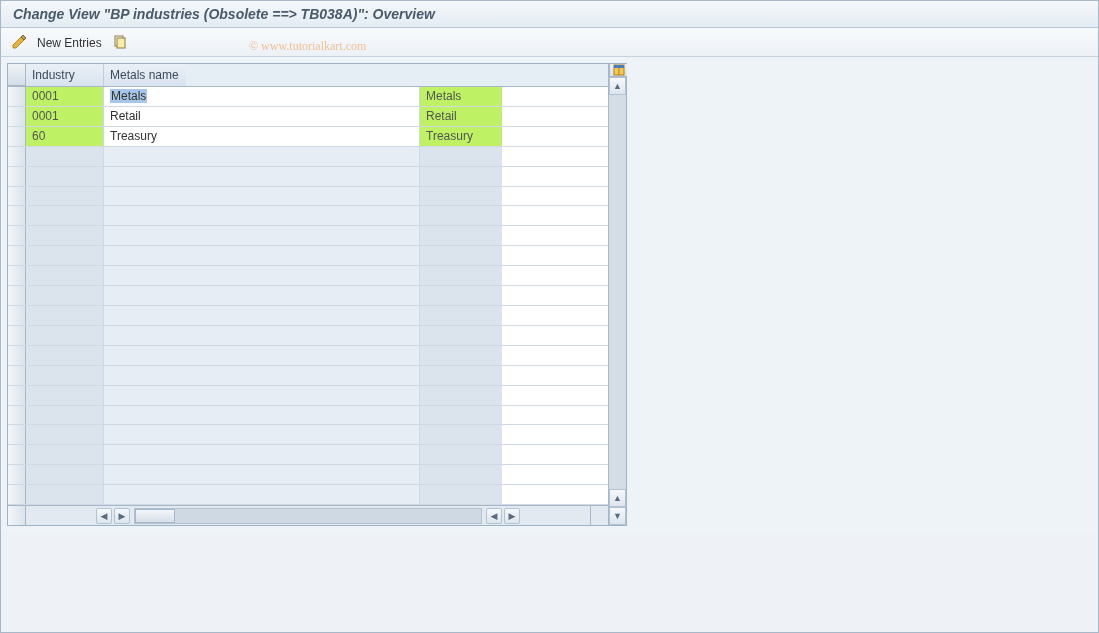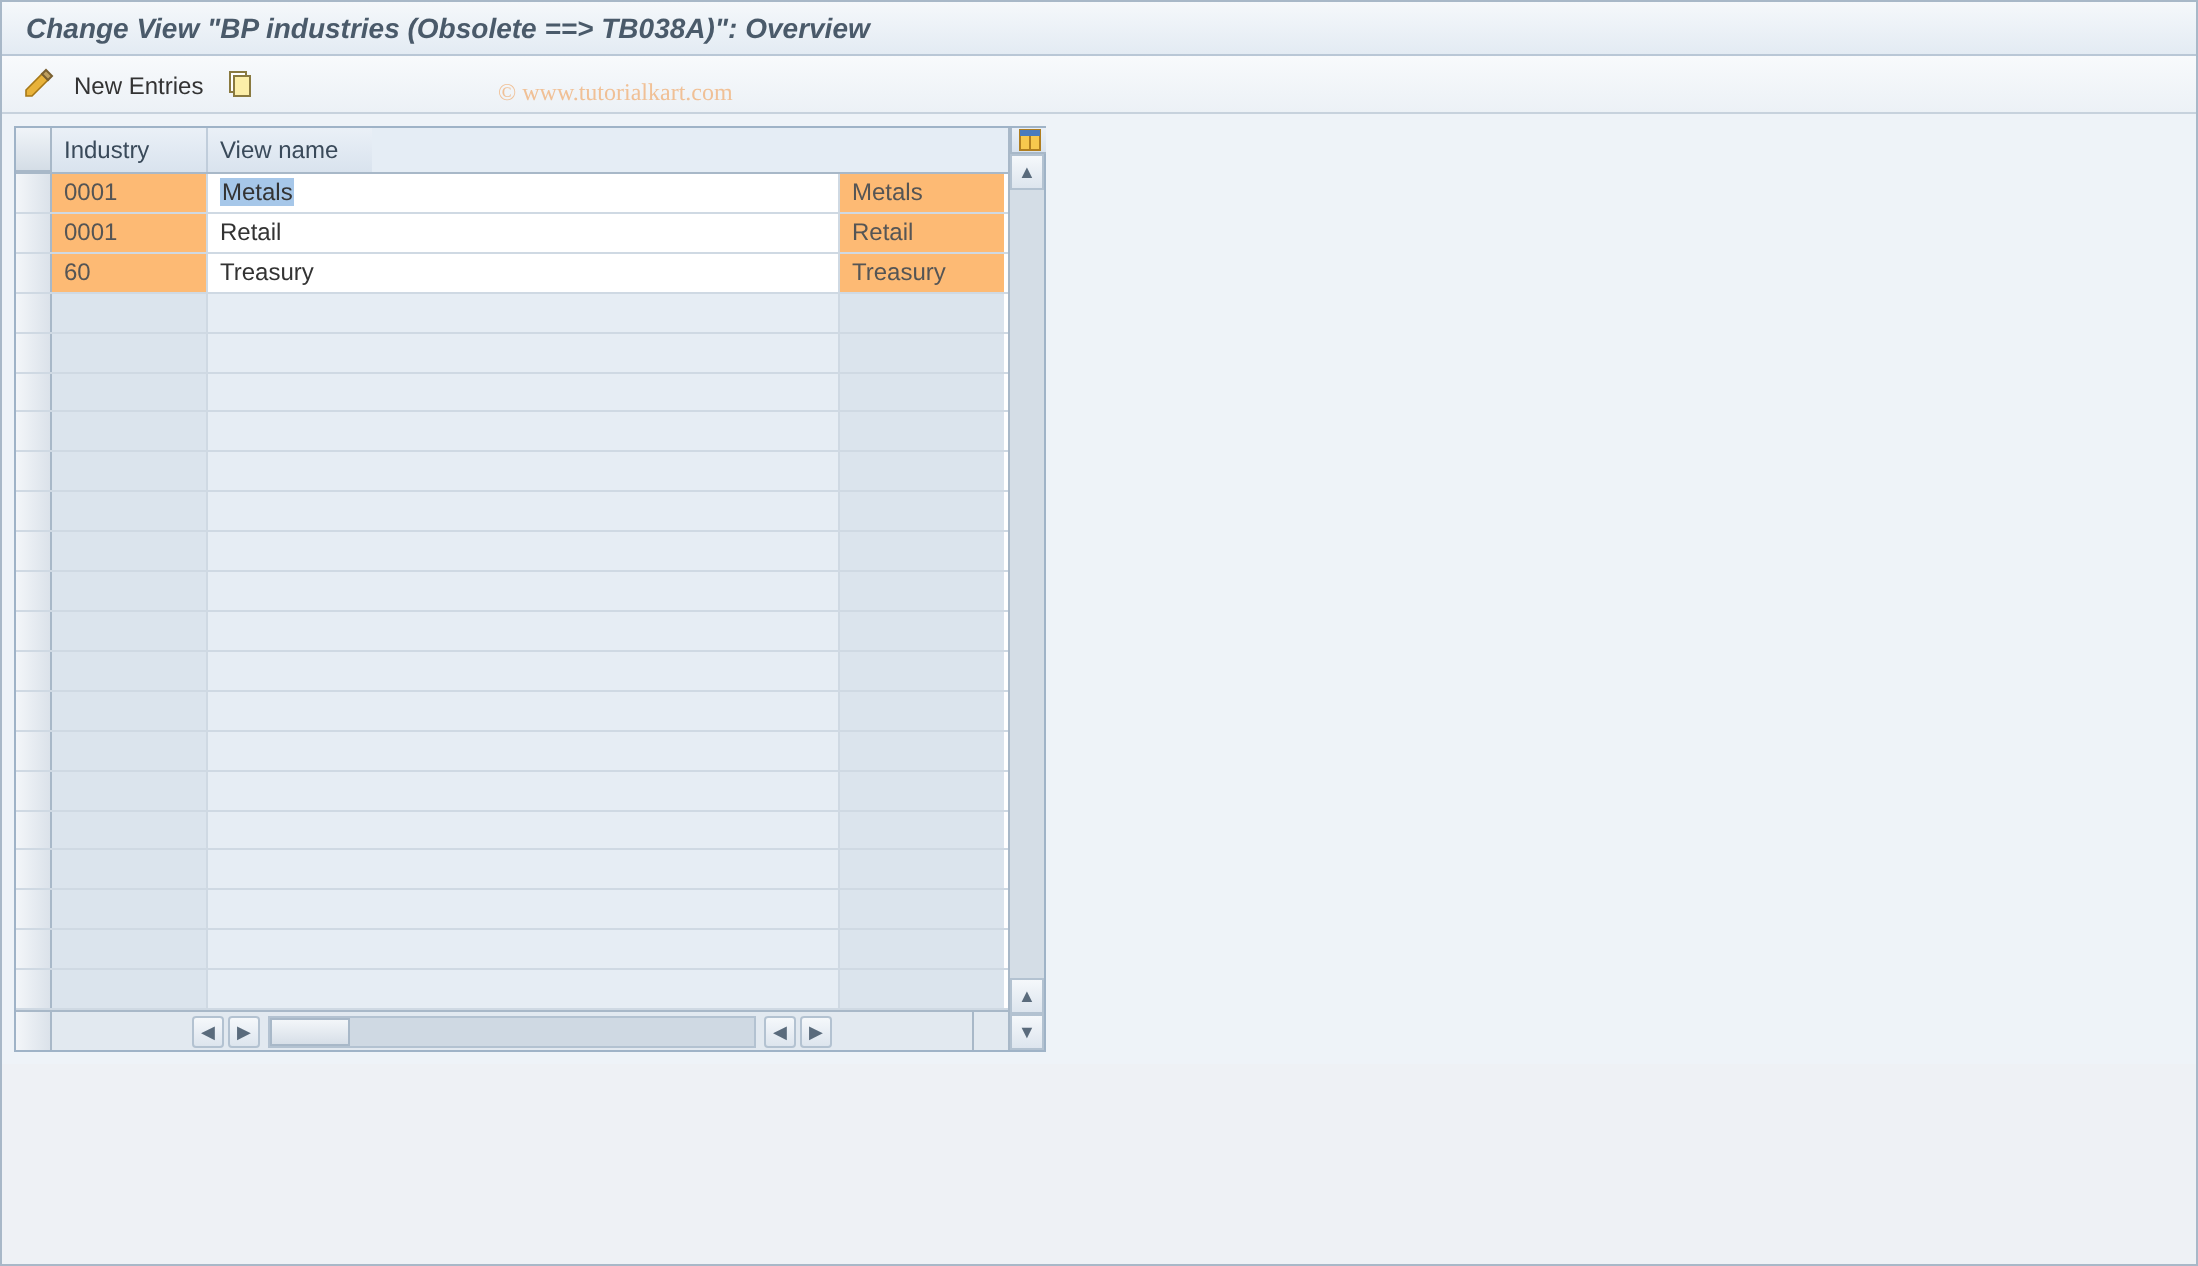--- a/index.html
+++ b/index.html
@@ -53,21 +53,21 @@
     
     
     .main-area {
       background: #eef3f8;
       padding: 6px;
     }
     
     
     .table-container {
       border: 1px solid #9fb3c7;
-      width: 516px;
+      width: 620px;
       position: relative;
       display: flex;
       background: #fff;
     }
     
     .grid-area {
       flex: 1;
       display: flex;
       flex-direction: column;
     }
@@ -122,21 +122,21 @@
     .cell {
       padding: 2px 6px;
       border-right:1px solid #cfd9e3;
       font-size:12px;
       color:#333;
       background:#fff;
       display:flex;align-items:center;
       overflow:hidden;
     }
     .cell.readonly {
-      background:#fdba74;
+      background:#bef264;
       color:#555;
     }
     .cell.empty {
       background:#dbe4ed;
     }
     .cell.empty-desc {
       background:#e6edf4;
     }
     .cell .selected-text {
       background:#a6c7e9;
@@ -266,21 +266,21 @@
   </span>
 </div>
 
 <div class="main-area">
   <div class="table-container">
     <div class="grid-area">
 
       <div class="header-row">
         <div class="row-selector-head"></div>
         <div class="header-cell col-industry">Industry</div>
-        <div class="header-cell col-short">View name</div>
+        <div class="header-cell col-short">Metals name</div>
       </div>
 
       <div class="body-rows" id="body-rows">
 
       <div class="data-row">
             <div class="row-selector"></div>
             <div class="cell col-industry readonly">0001</div>
             <div class="cell col-description ">
               <span class="selected-text">Metals</span>
             </div>

